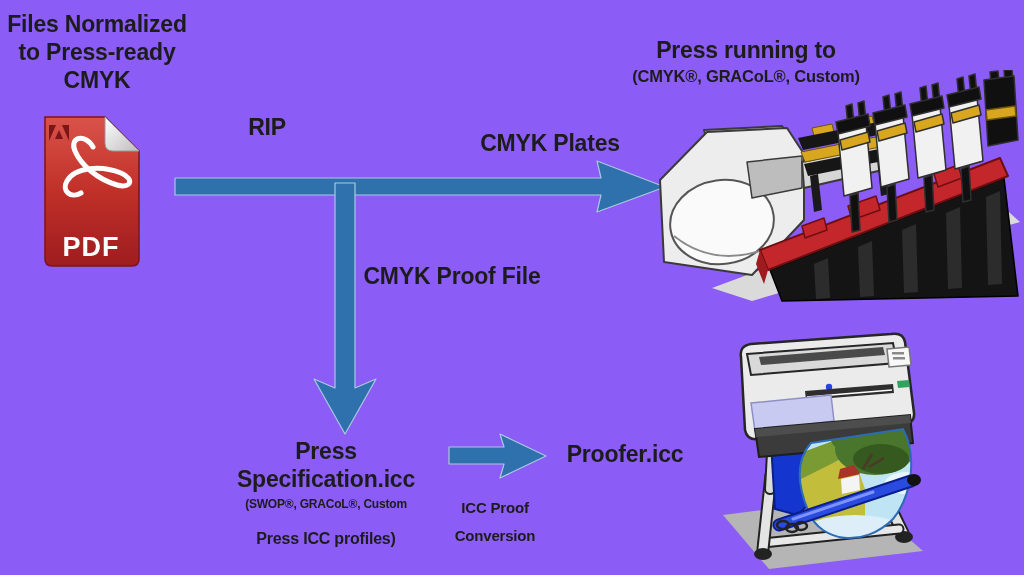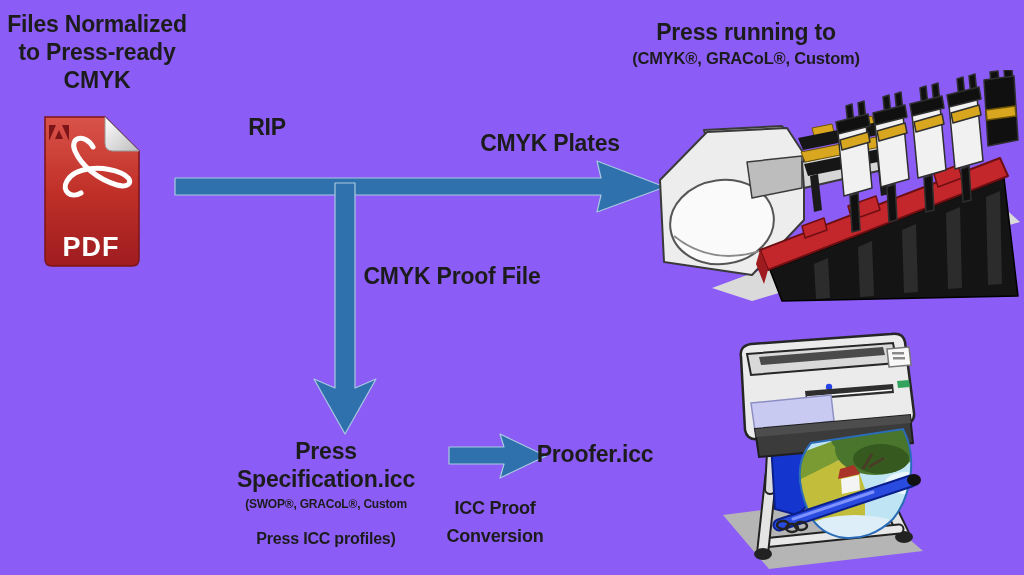--- a/index.html
+++ b/index.html
@@ -56,21 +56,21 @@
   </svg>
 
   <div class="abs lbl" style="left:168px;top:113px;width:198px;">
     <div>RIP</div>
   </div>
 
   <div class="abs lbl" style="left:470px;top:129px;width:160px;">
     <div>CMYK Plates</div>
   </div>
 
-  <div class="abs lbl" style="left:610px;top:18px;width:272px;">
+  <div class="abs lbl" style="left:610px;top:36px;width:272px;">
     <div>Press running to</div>
     <div class="sub">(CMYK®, GRACoL®, Custom)</div>
   </div>
 
   <svg class="abs" style="left:652px;top:70px" width="370" height="232" viewBox="0 0 370 232">
     <g stroke-linejoin="round">
       <polygon points="60,218 330,118 368,152 100,231" fill="#dadada"></polygon>
 
       <polygon points="118,200 352,108 366,226 130,231" fill="#141414" stroke="#000" stroke-width="1.5"></polygon>
       <g fill="#2c2c2c">
@@ -153,25 +153,25 @@
   <div class="abs lbl" style="left:360px;top:262px;width:184px;">
     <div>CMYK Proof File</div>
   </div>
 
   <div class="abs lbl" style="left:205px;top:437px;width:242px;">
     <div>Press Specification.icc</div>
     <div class="sub" style="font-size:12px;line-height:19px;">(SWOP®, GRACoL®, Custom</div>
     <div class="sub" style="font-size:16px;line-height:19px;margin-top:15px;">Press ICC profiles)</div>
   </div>
 
-  <div class="abs lbl" style="left:524px;top:440px;width:142px;">
+  <div class="abs lbl" style="left:554px;top:440px;width:142px;">
     <div>Proofer.icc</div>
   </div>
 
-  <div class="abs lbl" style="left:413px;top:494px;width:164px;font-size:18px;">
+  <div class="abs lbl" style="left:413px;top:494px;width:164px;font-size:15px;">
     <div>ICC Proof</div>
     <div>Conversion</div>
   </div>
 
   <svg class="abs" style="left:713px;top:327px" width="228" height="242" viewBox="0 0 228 242">
     <defs>
       <clipPath id="photoClip">
         <path d="M98,116 L190,102 C205,130 198,170 180,192 C150,222 108,214 96,186 C84,158 82,134 98,116 Z"></path>
       </clipPath>
     </defs>

